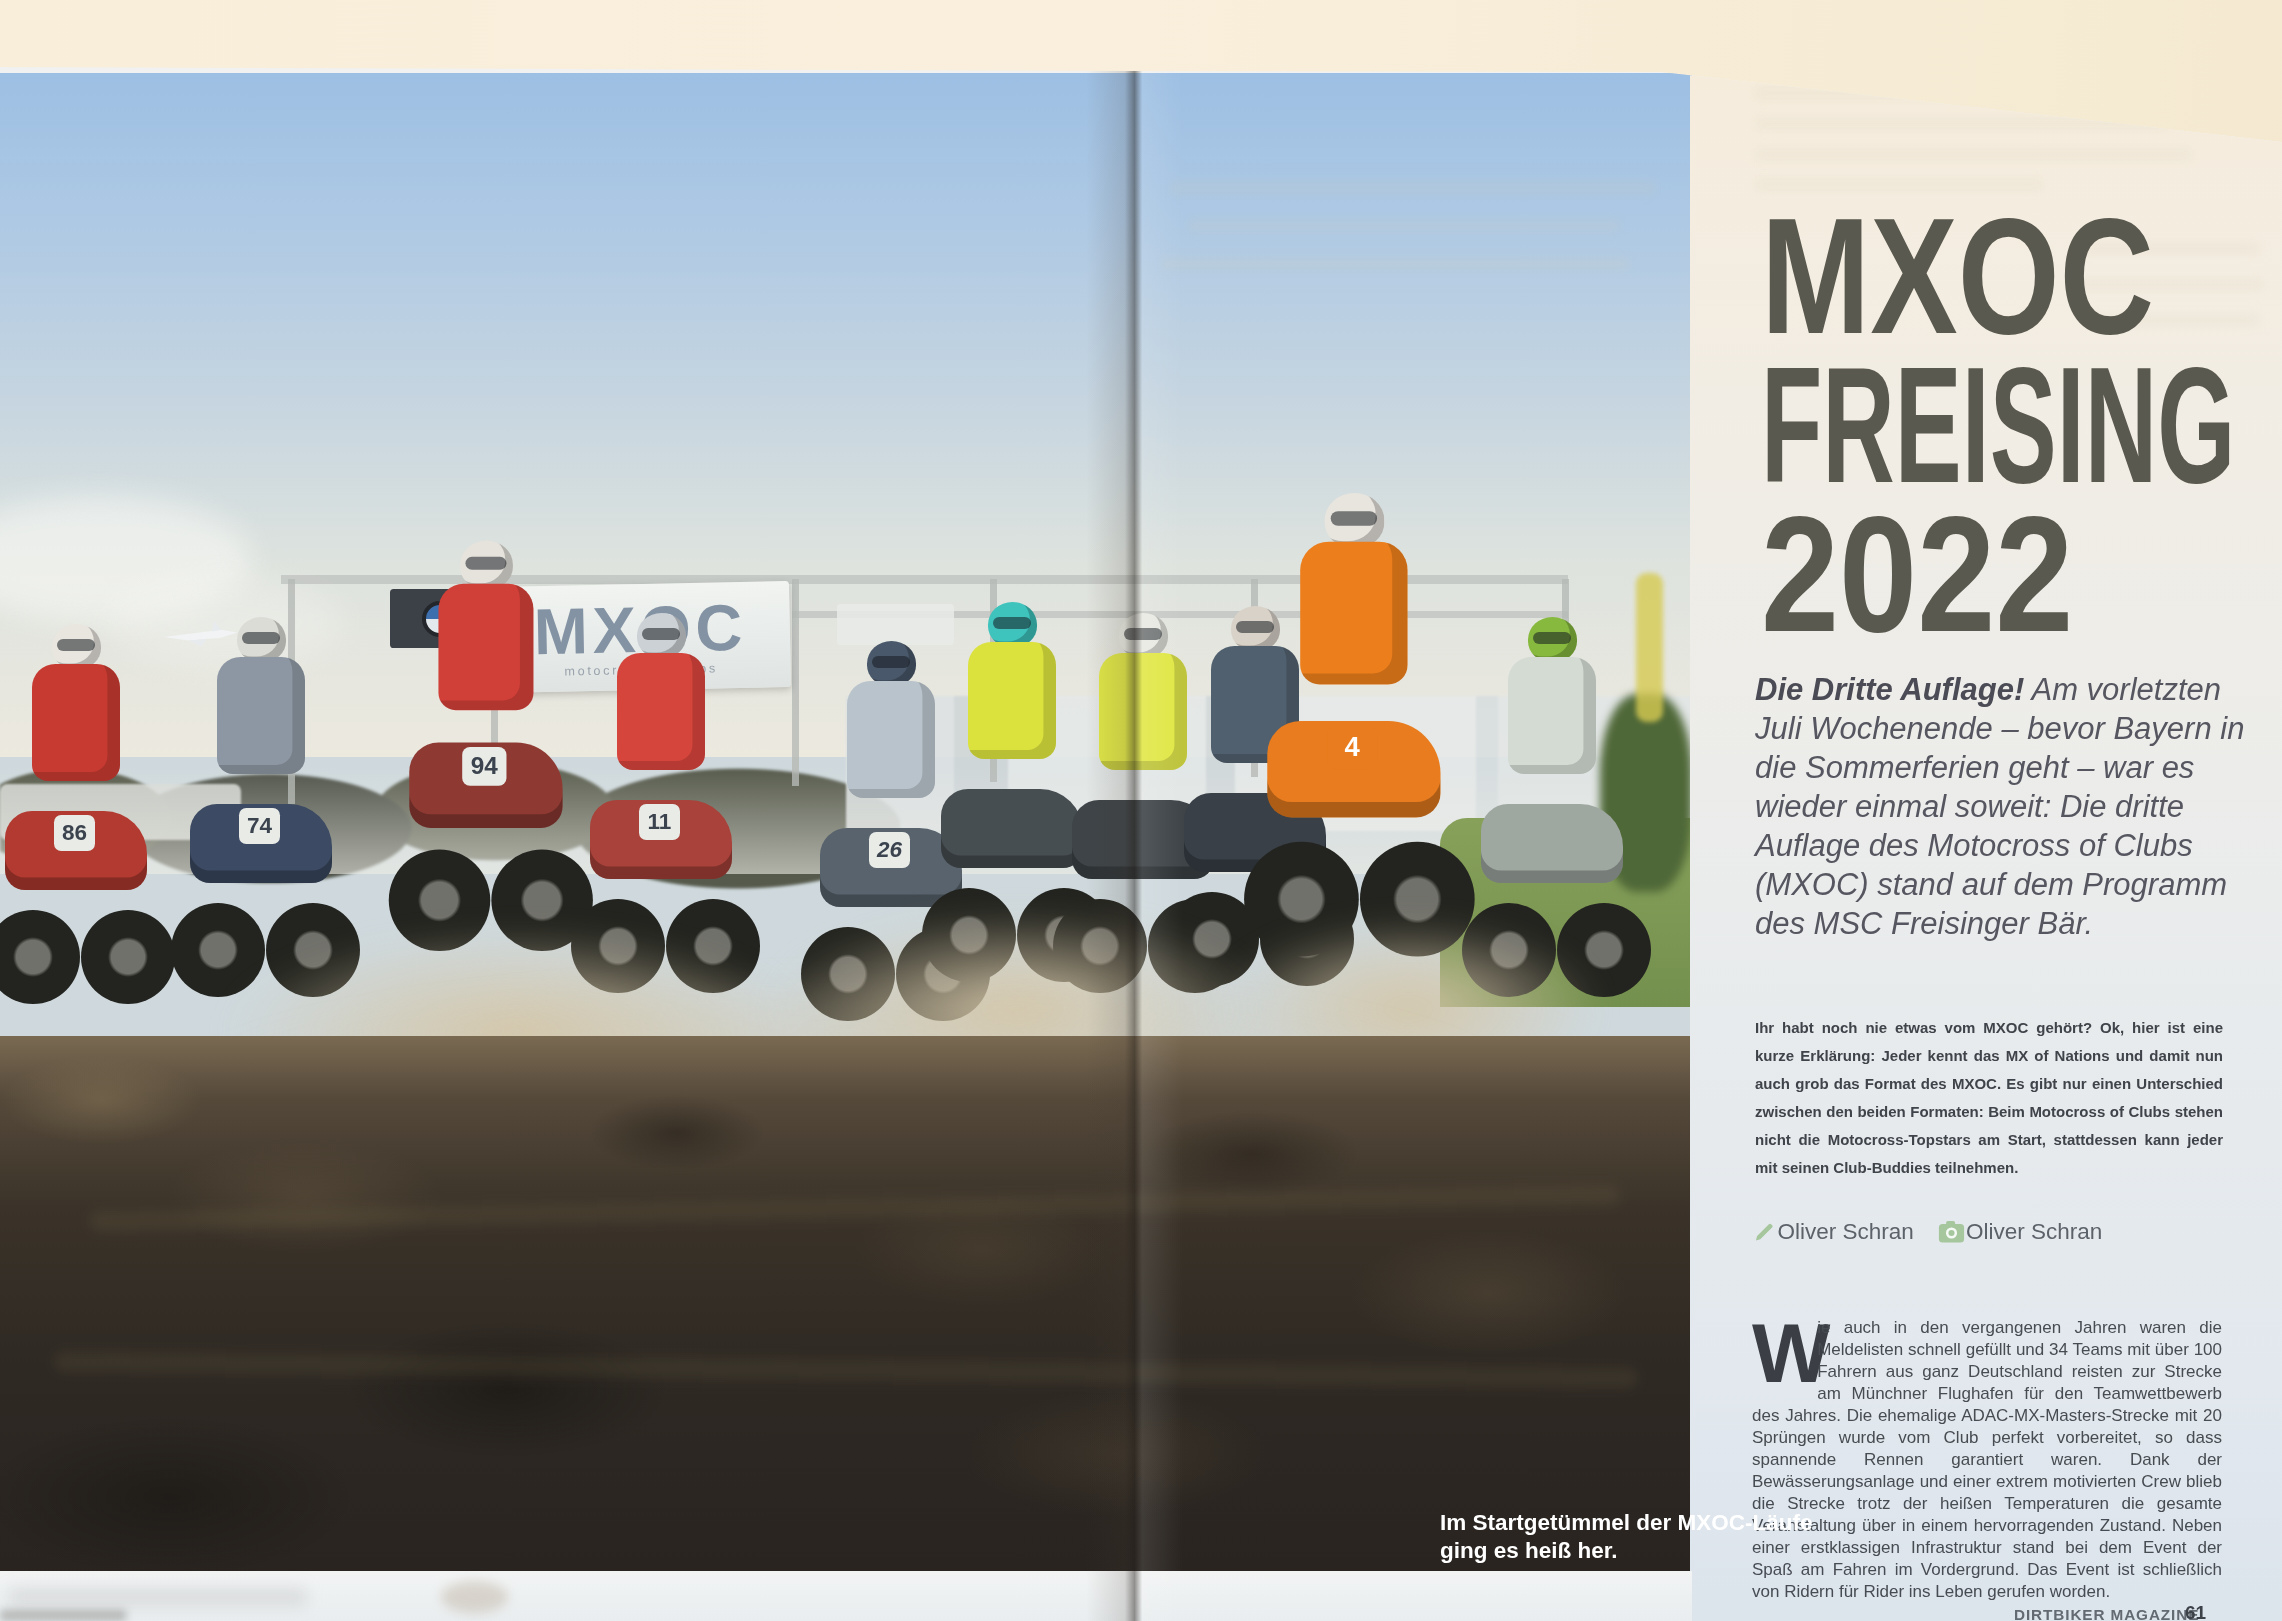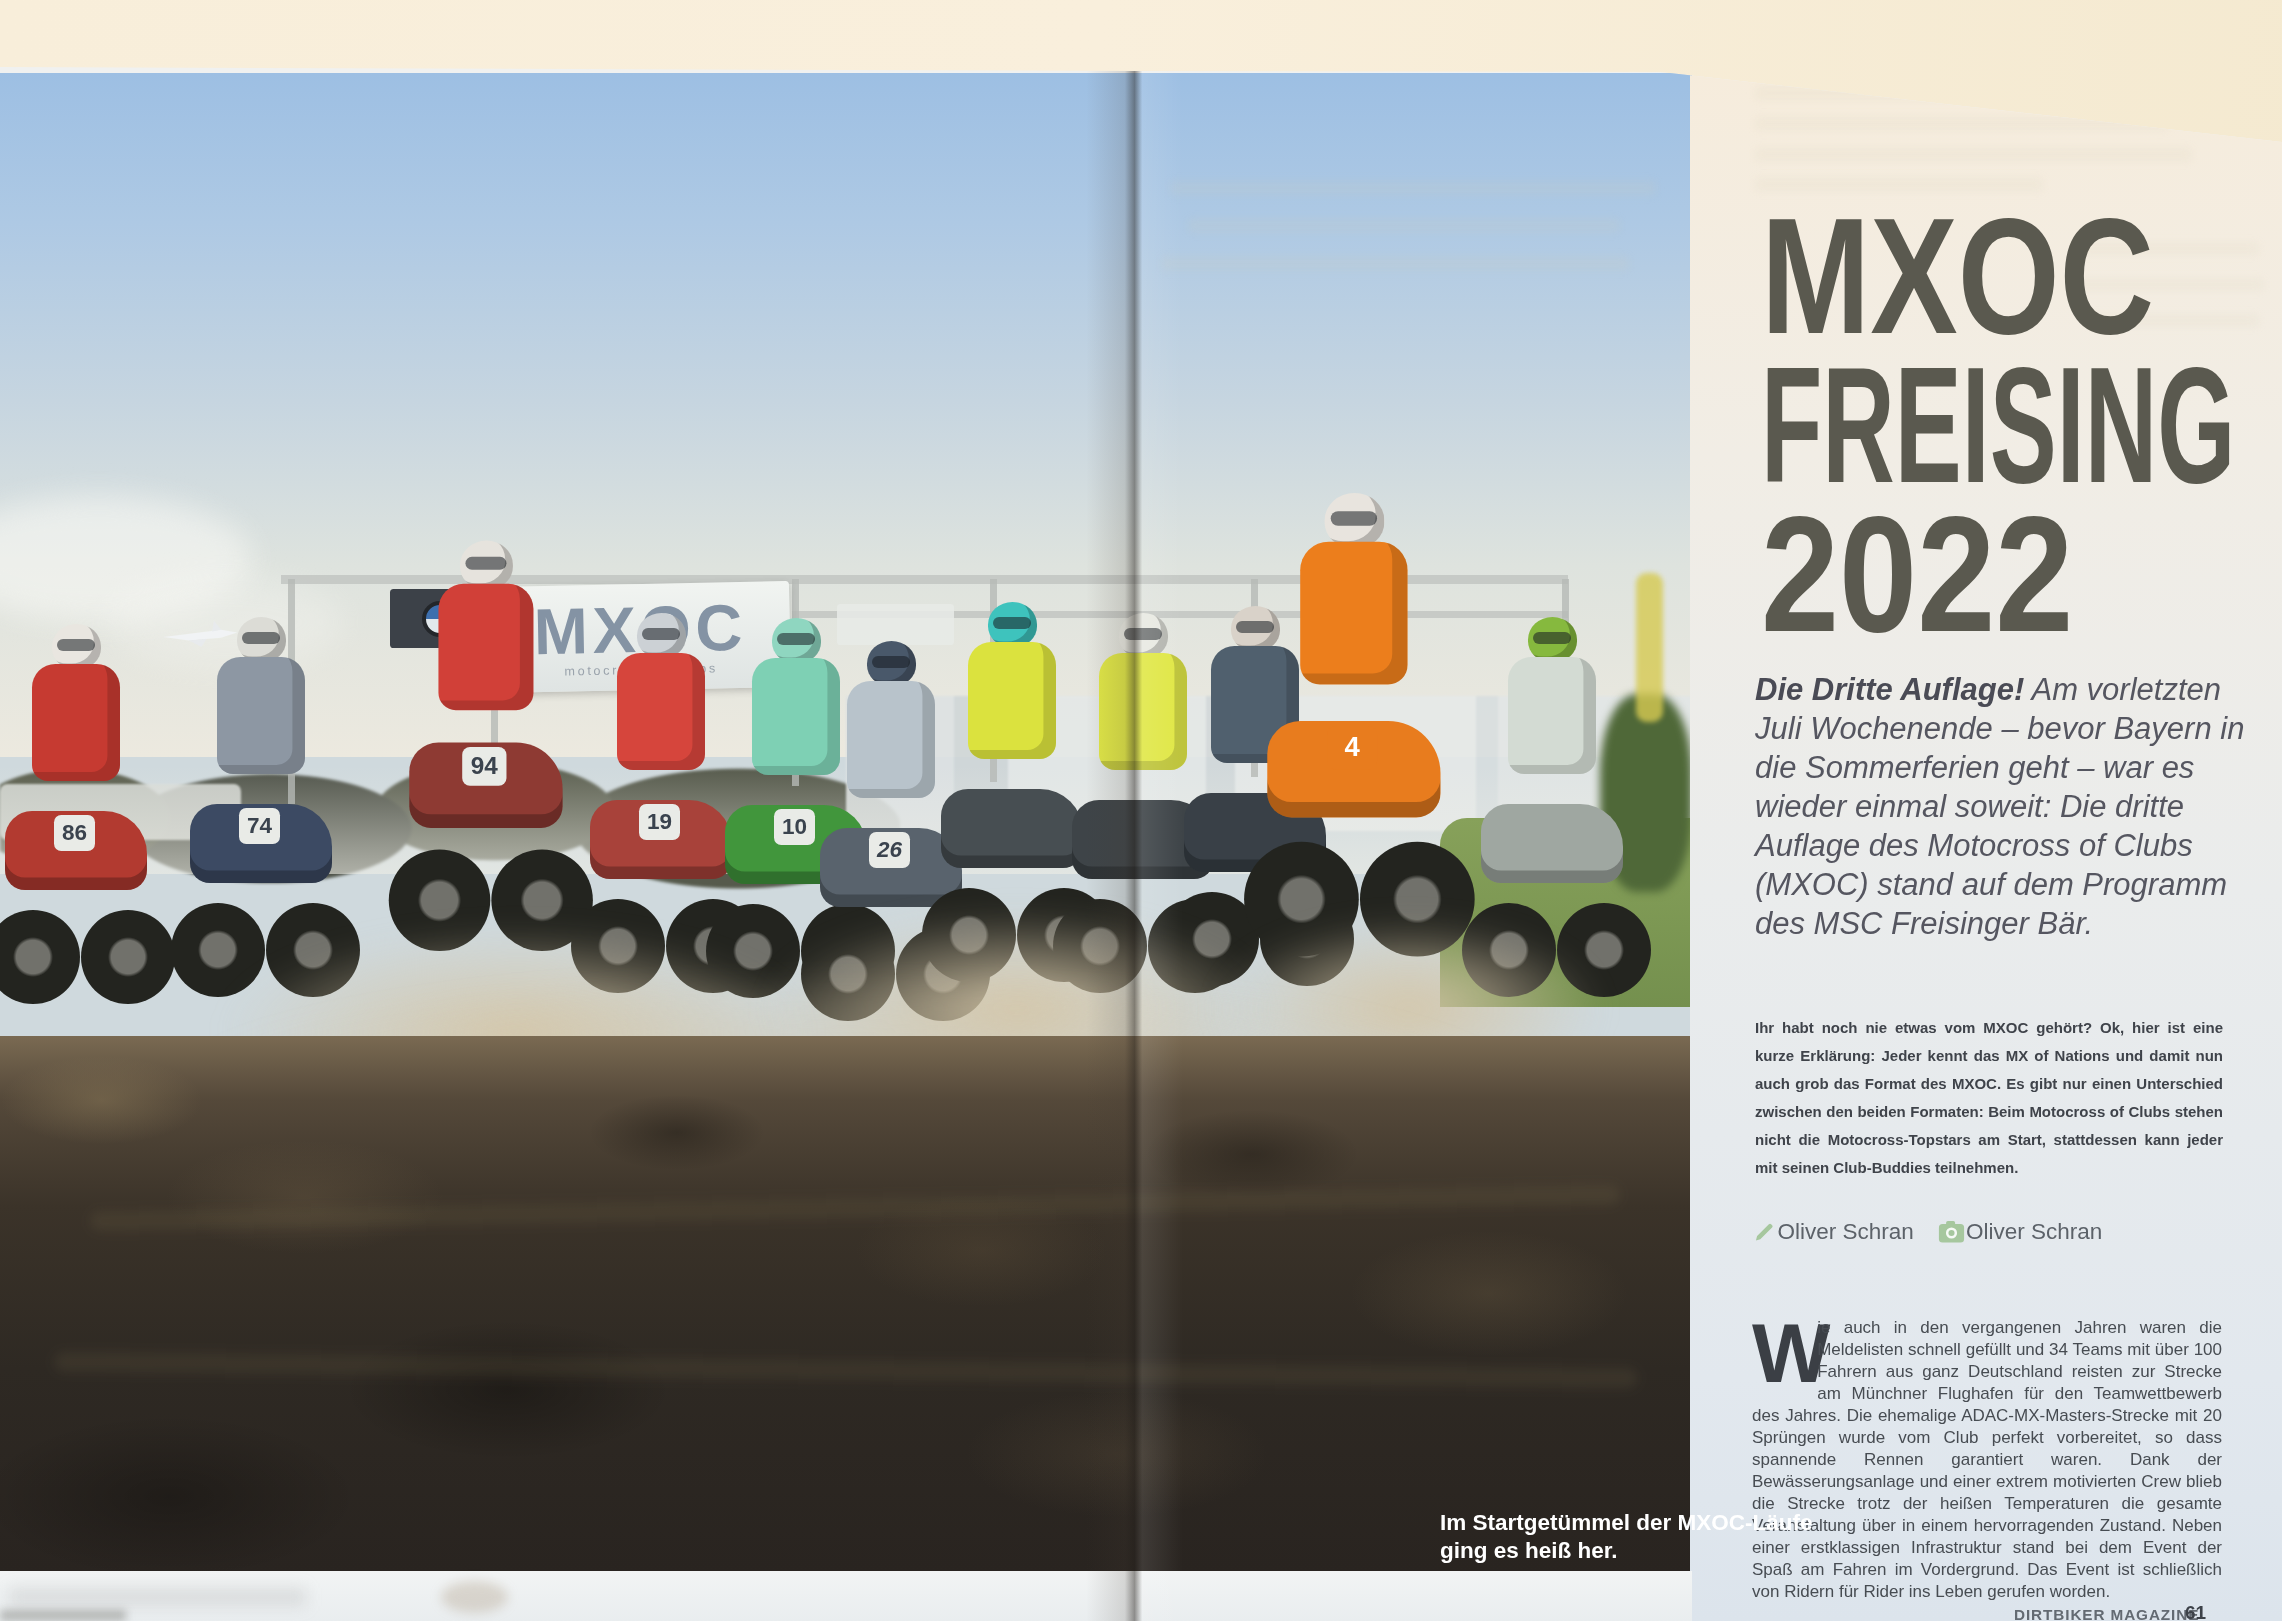--- a/index.html
+++ b/index.html
@@ -194,29 +194,21 @@
           <div class="wheel rear"></div>
           <div class="wheel front"></div>
         <div class="plate">94</div>
       </div>
       <div class="rider" style="left:585px;top:540px;--helmet:#ccd1d5;--jersey:#d6453c;--bike:#a8423a;">
         <div class="helmet"></div>
           <div class="torso"></div>
         <div class="bike"></div>
           <div class="wheel rear"></div>
           <div class="wheel front"></div>
-        <div class="plate">19</div>
-      </div>
-      <div class="rider" style="left:720px;top:545px;--helmet:#8fd6c0;--jersey:#7ed0b4;--bike:#41963c;">
-        <div class="helmet"></div>
-          <div class="torso"></div>
-        <div class="bike"></div>
-          <div class="wheel rear"></div>
-          <div class="wheel front"></div>
-        <div class="plate">10</div>
+        <div class="plate">11</div>
       </div>
       <div class="rider" style="left:815px;top:568px;font-style:italic;--helmet:#49586a;--jersey:#b8c3cb;--bike:#59636d;">
         <div class="helmet"></div>
           <div class="torso"></div>
         <div class="bike"></div>
           <div class="wheel rear"></div>
           <div class="wheel front"></div>
         <div class="plate">26</div>
       </div>
       <div class="rider" style="left:936px;top:529px;--helmet:#3ec3bd;--jersey:#dbe23e;--bike:#474e52;">

